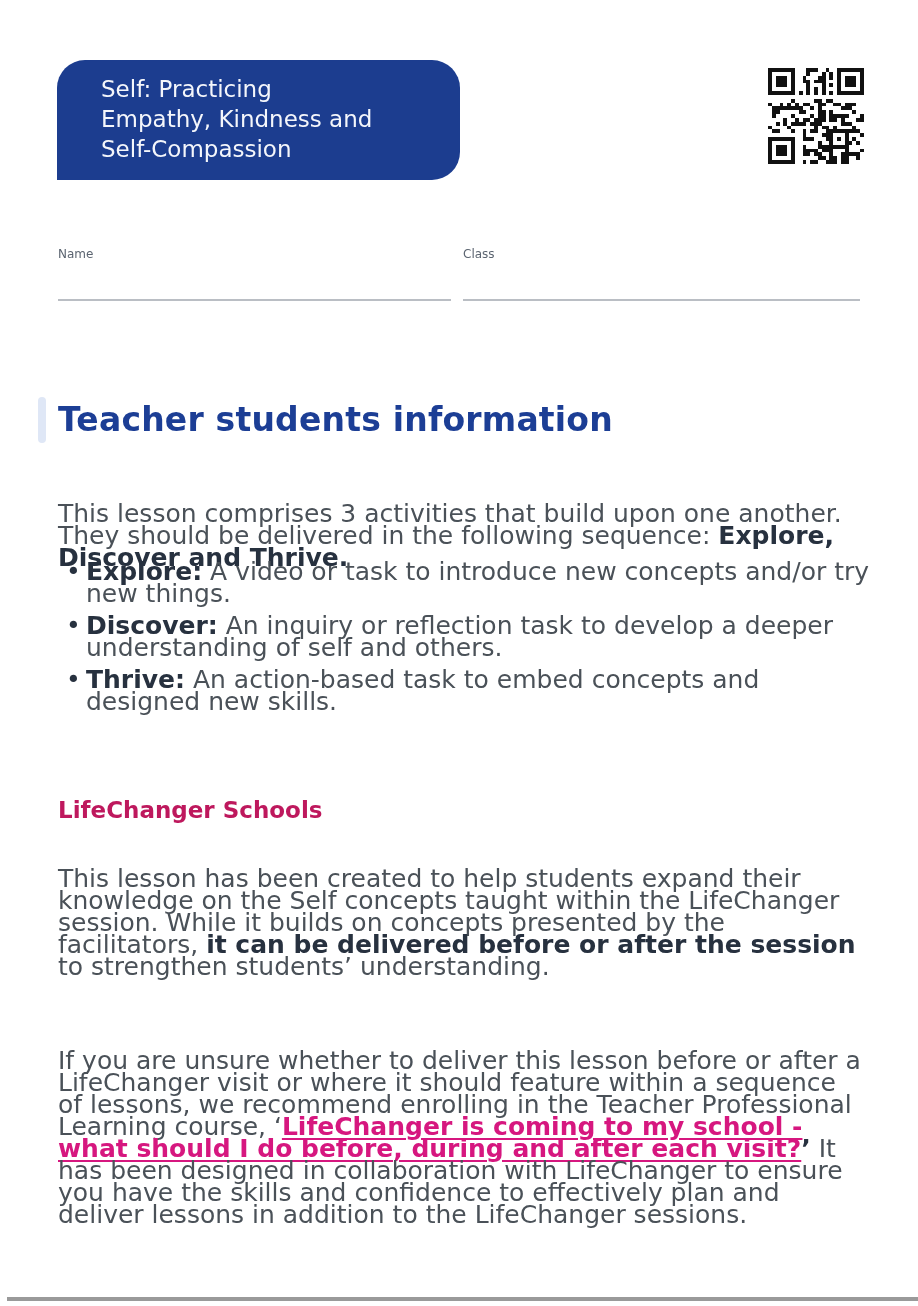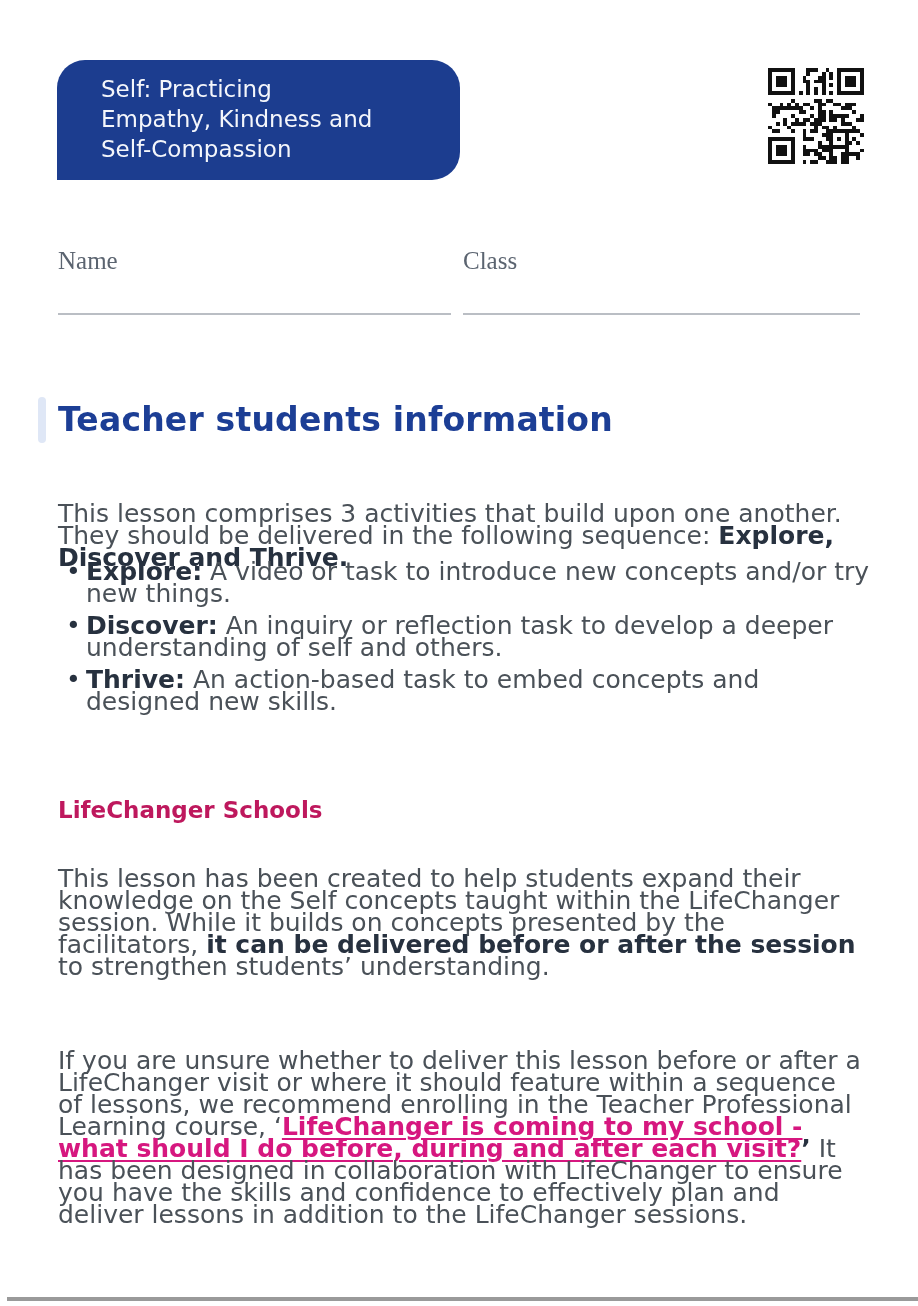--- a/index.html
+++ b/index.html
@@ -23,21 +23,21 @@
   .banner-title{
     color:#f4f6fb;font-size:23px;line-height:30px;white-space:pre-line;
   }
   
   .qr{position:absolute;left:768px;top:68px;width:96px;height:96px;}
   .qr svg{display:block;width:100%;height:100%;}
   
   .fields{position:absolute;left:58px;top:247px;width:802px;display:flex;gap:12px;}
   .field1{width:393px;}
   .field2{flex:1;}
-  .field-label{font-size:25px;color:#5b6470;font-family:Liberation Serif, serif;}
+  .field-label{font-size:12px;color:#5b6470;}
   .field-line{margin-top:38px;border-bottom:2px solid #babec4;height:0;}
   
   .section-title{position:absolute;left:38px;top:396px;display:flex;align-items:center;}
   .accent-bar{width:8px;height:46px;border-radius:4px;background:var(--accent-bar);margin-right:12px;flex:0 0 auto;}
   .section-title h1{margin:0;font-size:33px;line-height:48px;color:var(--heading-blue);font-weight:bold;letter-spacing:.2px;}
   
   .body-text{font-size:25px;line-height:22px;color:#4a5158;}
   .body-text .b{font-weight:bold;color:#27313f;}
   .intro{position:absolute;left:58px;top:478px;width:805px;}
   

